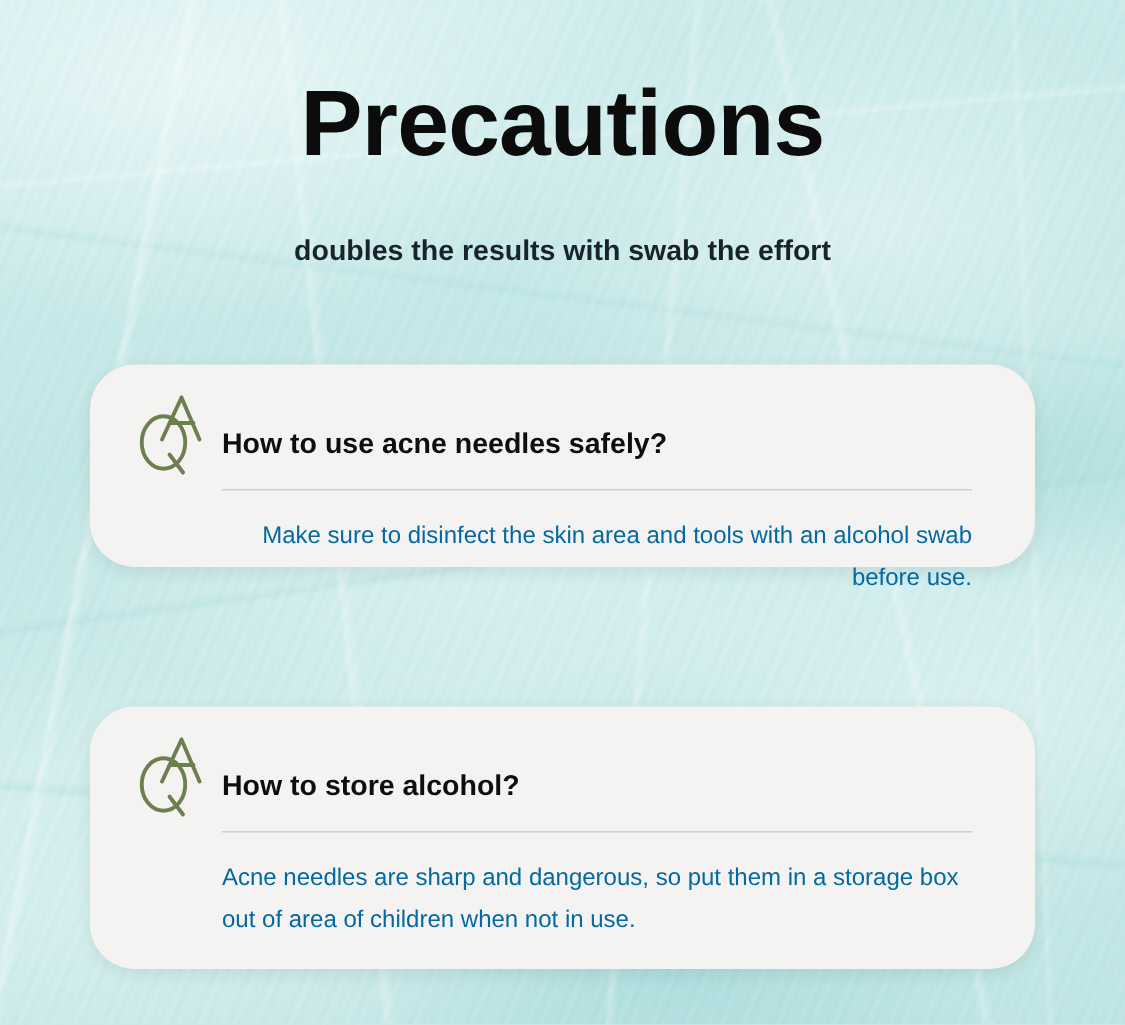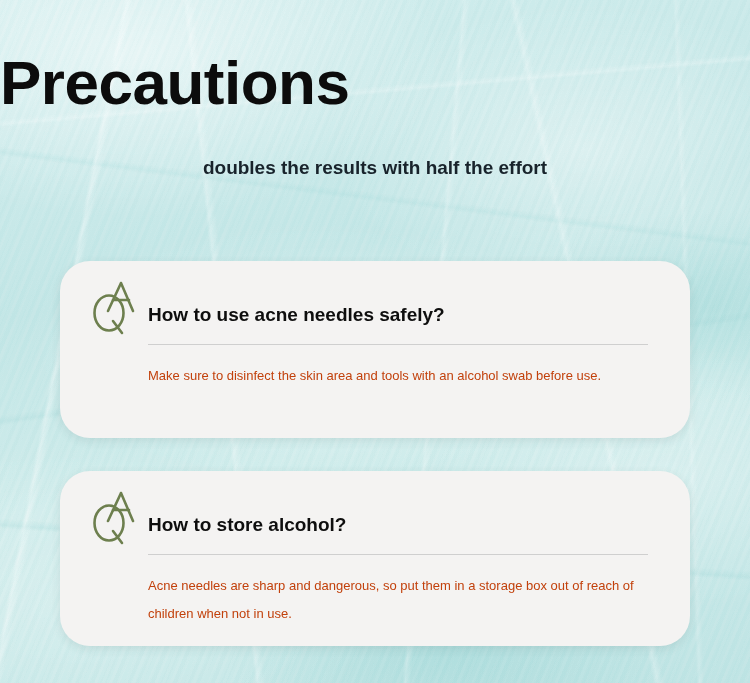--- a/index.html
+++ b/index.html
@@ -61,20 +61,21 @@
     position: relative;
     z-index: 2;
     width: 750px;
     height: 683px;
   }
 
   .title {
     position: absolute;
     top: 52px;
     left: 0; right: 0;
+    text-align: center;
     font-size: 62px;
     line-height: 1;
     font-weight: 900;
     letter-spacing: -0.5px;
     color: #0c0c0c;
   }
 
   .subtitle {
     position: absolute;
     top: 154px;
@@ -88,21 +89,21 @@
 
   
   .card {
     position: absolute;
     left: 60px;
     width: 630px;
     background: #f4f3f2;
     border-radius: 30px;
     box-shadow: 0 3px 10px rgba(40,70,70,.10);
   }
-  .card-1 { top: 261px; height: 177px; }
+  .card-1 { top: 243px; height: 135px; text-align: right; }
   .card-2 { top: 471px; height: 175px; }
 
   .qa-icon {
     position: absolute;
     left: 29px;
     top: 19px;
     width: 52px;
     height: 56px;
   }
   .qa-icon svg { display: block; width: 52px; height: 56px; }
@@ -133,36 +134,36 @@
     right: 0;
     height: 1px;
     background: #cfcfcf;
   }
 
   .answer {
     position: absolute;
     top: 101px;
     left: 0;
     right: 0;
-    font-size: 13px;
+    font-size: 16px;
     line-height: 28px;
-    color: #c2410c;
+    color: #0369a1;
   }
 </style>
 </head>
 <body>
 
 <div class="bg"></div>
 
 <div class="page">
 
   <h1 class="title">Precautions</h1>
 
   <div class="subtitle">
-    <div>doubles the results with half the effort</div>
+    <div>doubles the results with swab the effort</div>
   </div>
 
   <div class="card card-1">
     <span class="qa-icon">
       <svg viewBox="0 0 52 56" xmlns="http://www.w3.org/2000/svg">
         <ellipse cx="20" cy="33" rx="14.5" ry="17.5" fill="none" stroke="#6d7f4e" stroke-width="2.6"></ellipse>
         <path d="M24 41 L33 53" fill="none" stroke="#6d7f4e" stroke-width="2.6" stroke-linecap="round"></path>
         <path d="M32 3 L19 31 M32 3 L44 31" fill="none" stroke="#6d7f4e" stroke-width="2.6" stroke-linecap="round" stroke-linejoin="round"></path>
         <path d="M24 20 L40 20" fill="none" stroke="#6d7f4e" stroke-width="2.6" stroke-linecap="round"></path>
       </svg>
@@ -179,17 +180,17 @@
       <svg viewBox="0 0 52 56" xmlns="http://www.w3.org/2000/svg">
         <ellipse cx="20" cy="33" rx="14.5" ry="17.5" fill="none" stroke="#6d7f4e" stroke-width="2.6"></ellipse>
         <path d="M24 41 L33 53" fill="none" stroke="#6d7f4e" stroke-width="2.6" stroke-linecap="round"></path>
         <path d="M32 3 L19 31 M32 3 L44 31" fill="none" stroke="#6d7f4e" stroke-width="2.6" stroke-linecap="round" stroke-linejoin="round"></path>
         <path d="M24 20 L40 20" fill="none" stroke="#6d7f4e" stroke-width="2.6" stroke-linecap="round"></path>
       </svg>
     </span>
     <div class="card-body">
       <div class="question">How to store alcohol?</div>
       <div class="divider"></div>
-      <div class="answer">Acne needles are sharp and dangerous, so put them in a storage box out of reach of children when not in use.</div>
+      <div class="answer">Acne needles are sharp and dangerous, so put them in a storage box out of area of children when not in use.</div>
     </div>
   </div>
 
 </div>
 
 </body></html>

